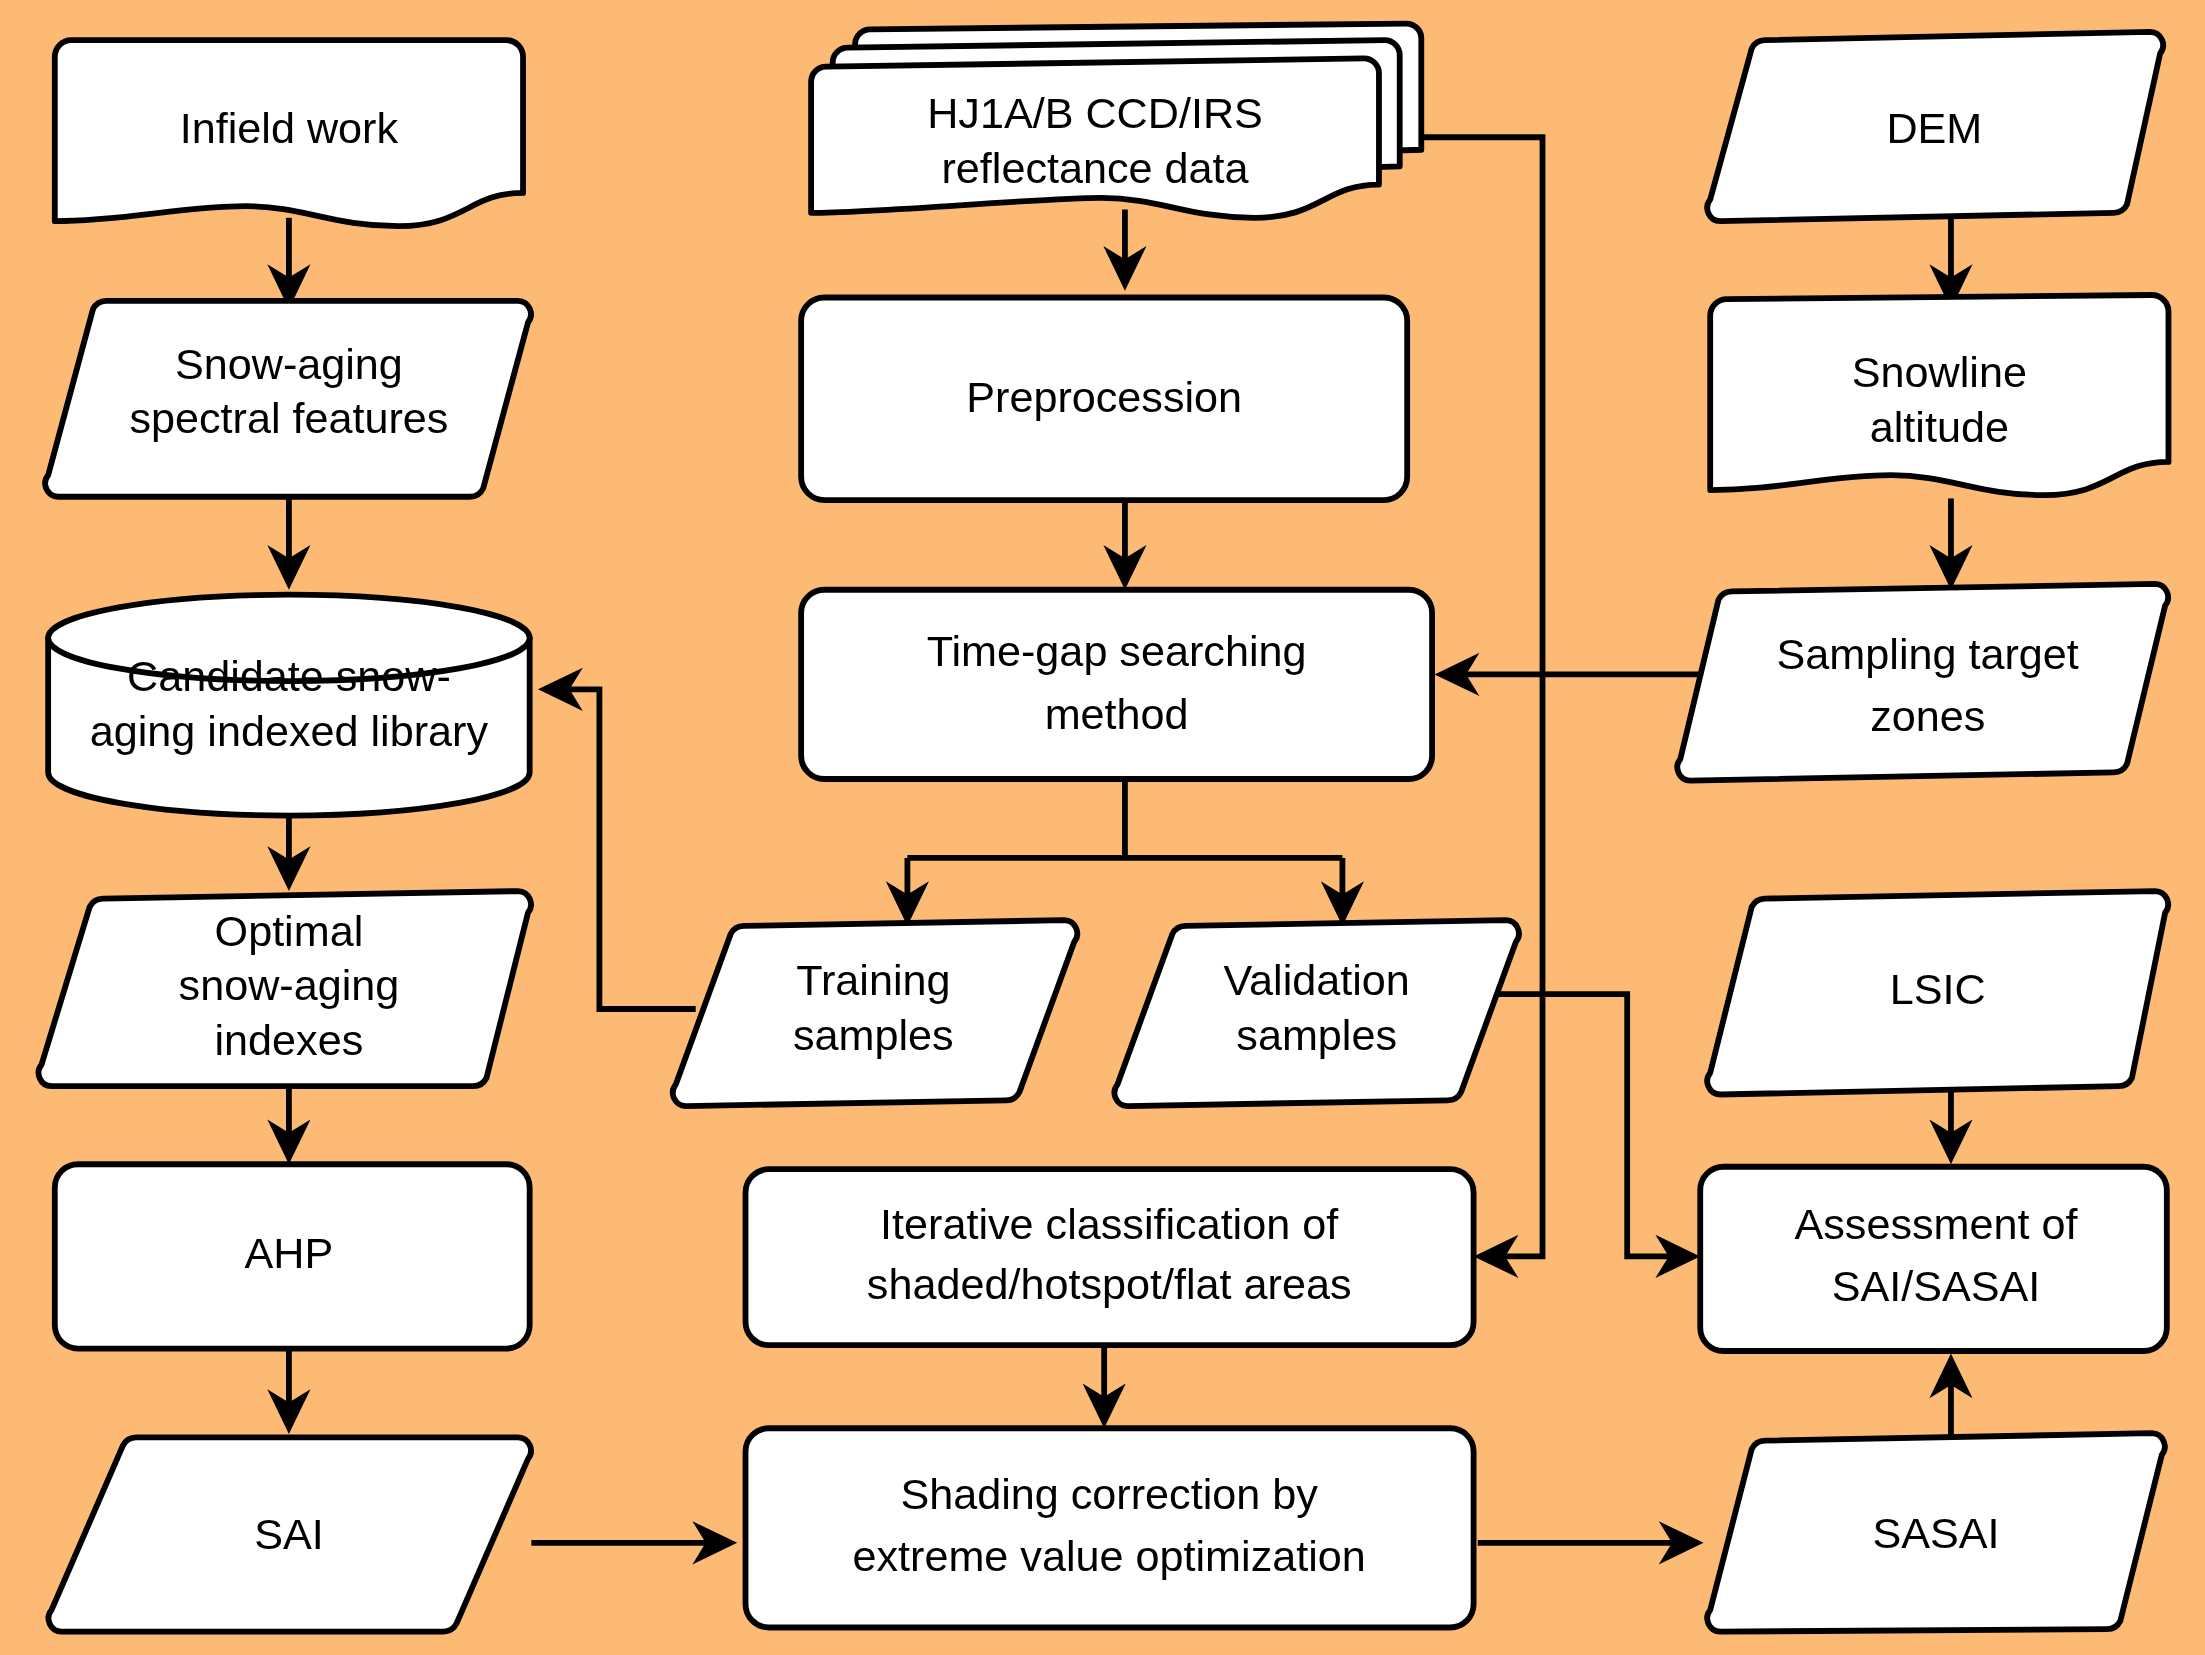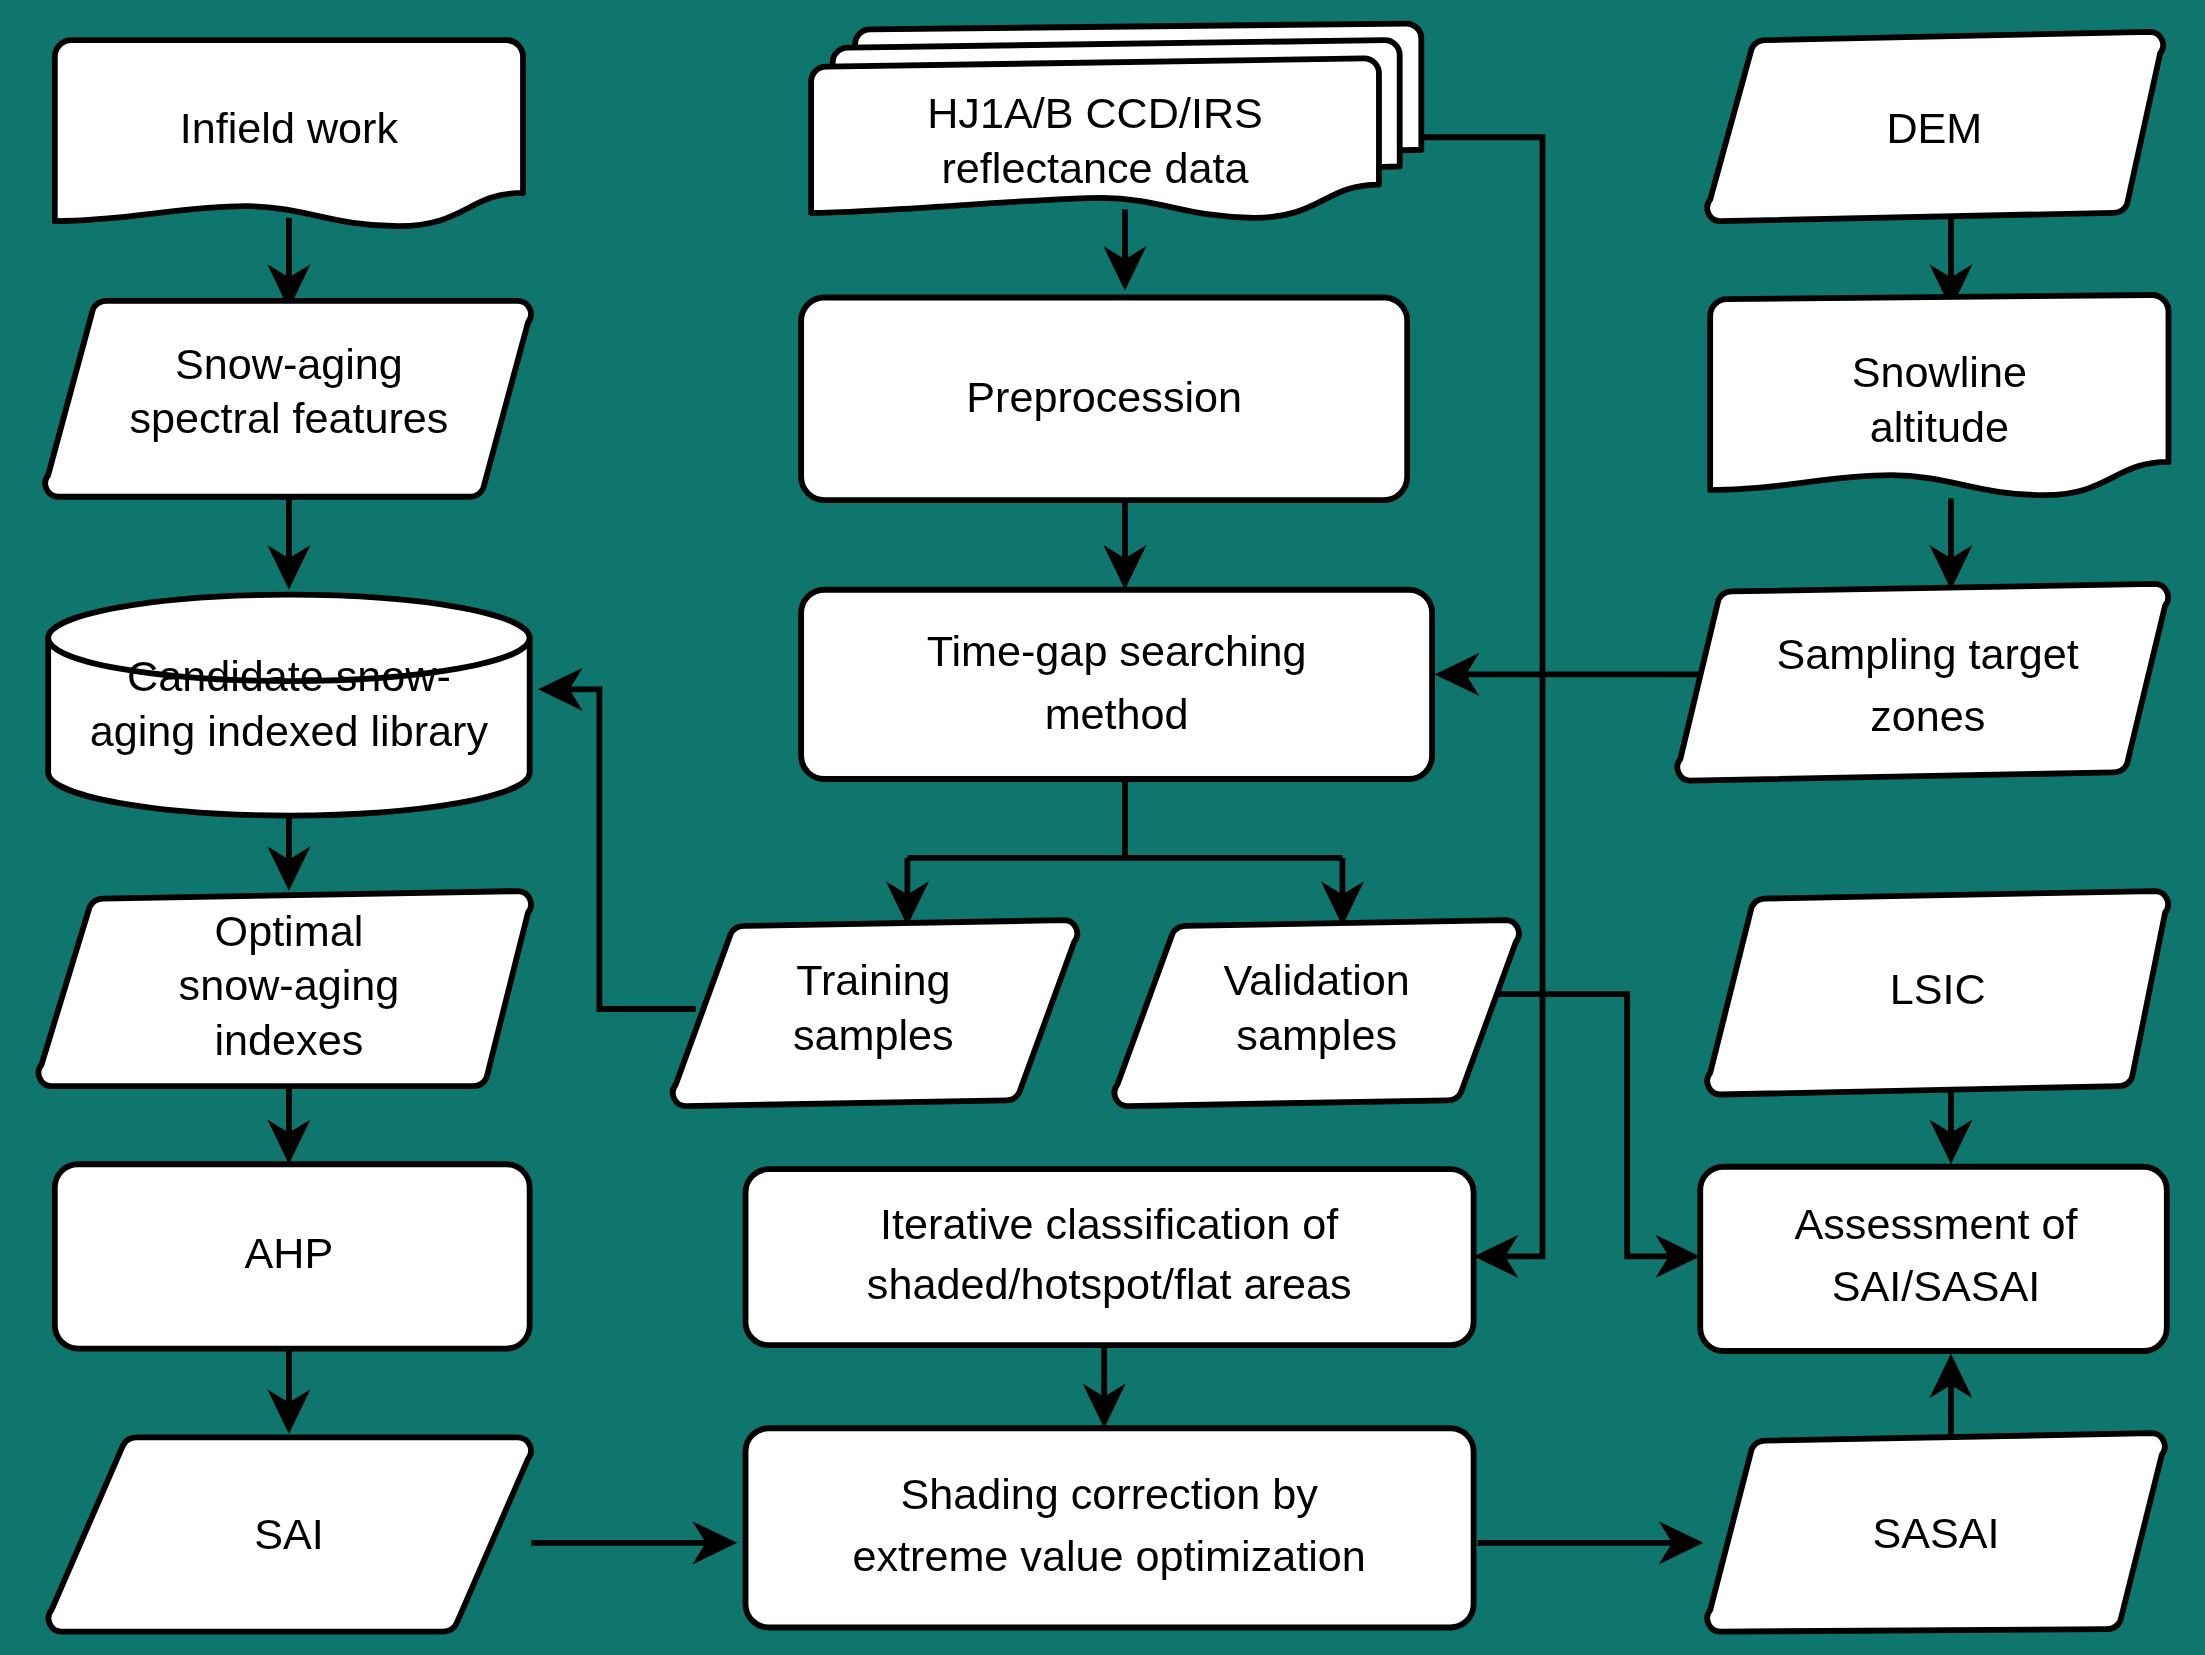--- a/index.html
+++ b/index.html
@@ -4,21 +4,21 @@
 <style>
   html, body {
     margin: 0;
     padding: 0;
     background: #ffffff;
   }
   #stage {
     position: relative;
     width: 2205px;
     height: 1656px;
-    background: #0f766e;
+    background: #fdba74;
     font-family: "Liberation Sans", sans-serif;
   }
   svg.flow {
     position: absolute;
     top: 0; left: 0;
     width: 2205px;
     height: 1656px;
     display: block;
   }
   .shape-path {

